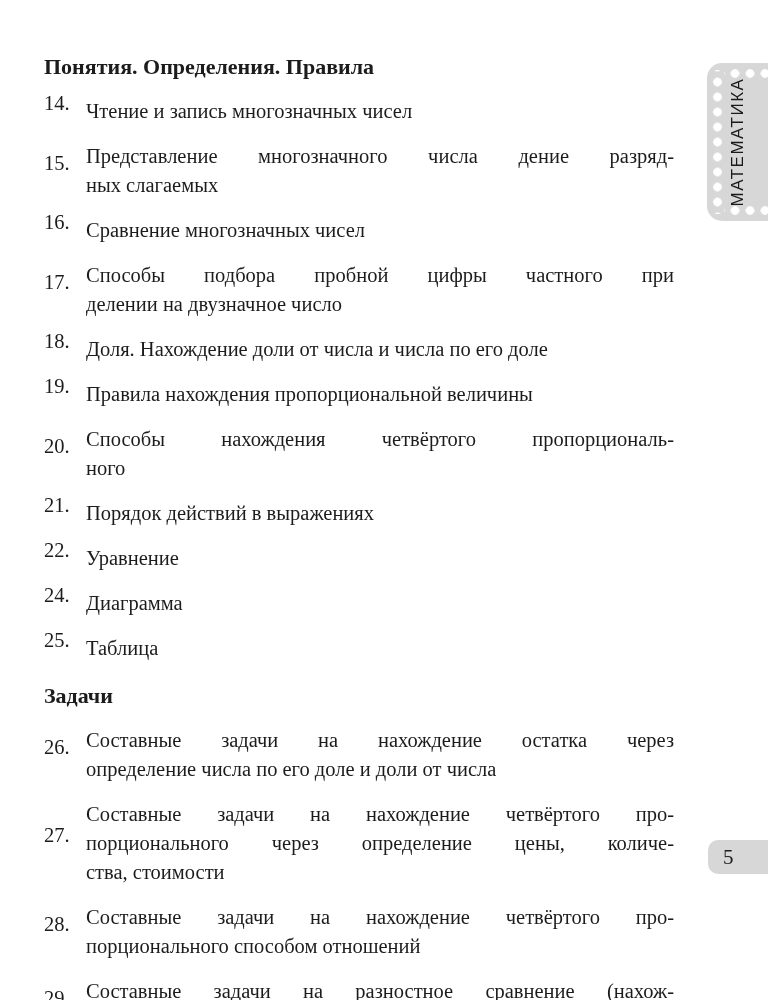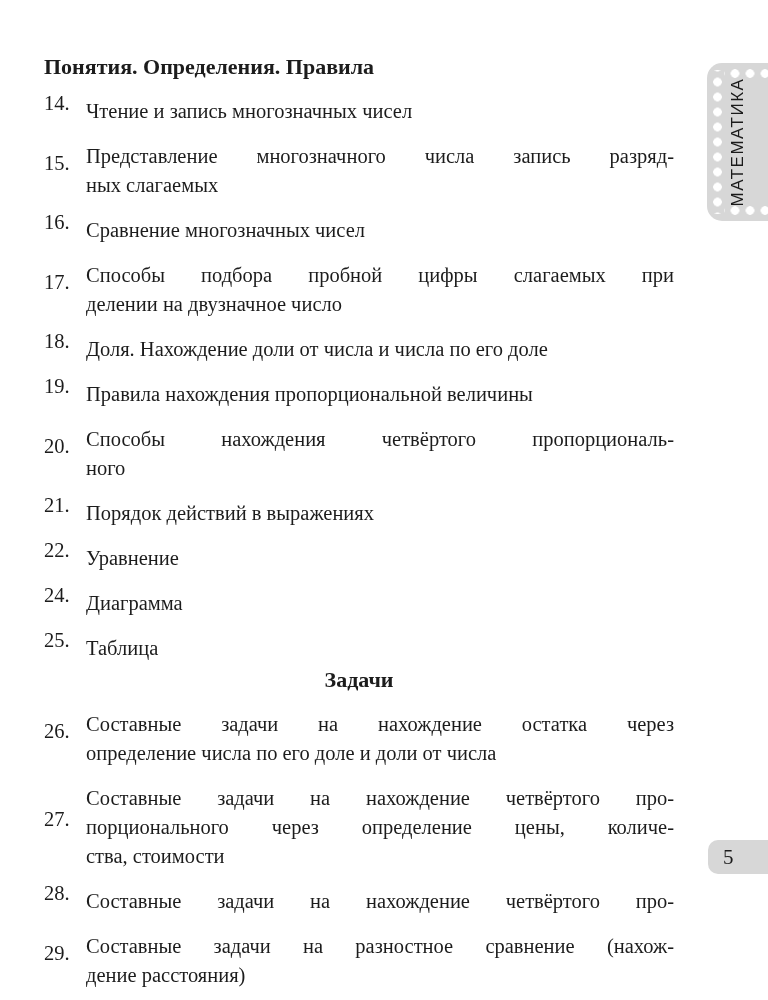--- a/index.html
+++ b/index.html
@@ -22,22 +22,21 @@
     width: 630px;
   }
   .section-heading {
     font-size: 22px;
     font-weight: bold;
     line-height: 29px;
     margin: 0;
     padding: 0;
   }
   .toc-section + .toc-section .section-heading {
-    margin-top: 2px;
-    text-align: center;
+    margin-top: 18px;
   }
   .toc-item {
     display: flex;
     align-items: center;
   }
   .toc-num {
     width: 42px;
     flex-shrink: 0;
     font-size: 20.5px;
     line-height: 29px;
@@ -133,36 +132,36 @@
   <div class="toc-item">
     <span class="toc-num">14.</span>
     <div class="toc-lines">
             <div class="toc-line">Чтение и запись многозначных чисел</div>
           </div>
   </div>
 
   <div class="toc-item">
     <span class="toc-num">15.</span>
     <div class="toc-lines">
-            <div class="toc-line justified">Представление многозначного числа запись разряд-</div>
+            <div class="toc-line justified">Представление многозначного числа дение разряд-</div>
             <div class="toc-line">ных слагаемых</div>
           </div>
   </div>
 
   <div class="toc-item">
     <span class="toc-num">16.</span>
     <div class="toc-lines">
             <div class="toc-line">Сравнение многозначных чисел</div>
           </div>
   </div>
 
   <div class="toc-item">
     <span class="toc-num">17.</span>
     <div class="toc-lines">
-            <div class="toc-line justified">Способы подбора пробной цифры слагаемых при</div>
+            <div class="toc-line justified">Способы подбора пробной цифры частного при</div>
             <div class="toc-line">делении на двузначное число</div>
           </div>
   </div>
 
   <div class="toc-item">
     <span class="toc-num">18.</span>
     <div class="toc-lines">
             <div class="toc-line">Доля. Нахождение доли от числа и числа по его доле</div>
           </div>
   </div>
@@ -230,20 +229,21 @@
             <div class="toc-line justified">Составные задачи на нахождение четвёртого про-</div>
             <div class="toc-line justified">порционального через определение цены, количе-</div>
             <div class="toc-line">ства, стоимости</div>
           </div>
   </div>
 
   <div class="toc-item">
     <span class="toc-num">28.</span>
     <div class="toc-lines">
             <div class="toc-line justified">Составные задачи на нахождение четвёртого про-</div>
+            <div class="toc-line">порционального способом отношений</div>
           </div>
   </div>
 
   <div class="toc-item">
     <span class="toc-num">29.</span>
     <div class="toc-lines">
             <div class="toc-line justified">Составные задачи на разностное сравнение (нахож-</div>
             <div class="toc-line">дение расстояния)</div>
           </div>
   </div>

